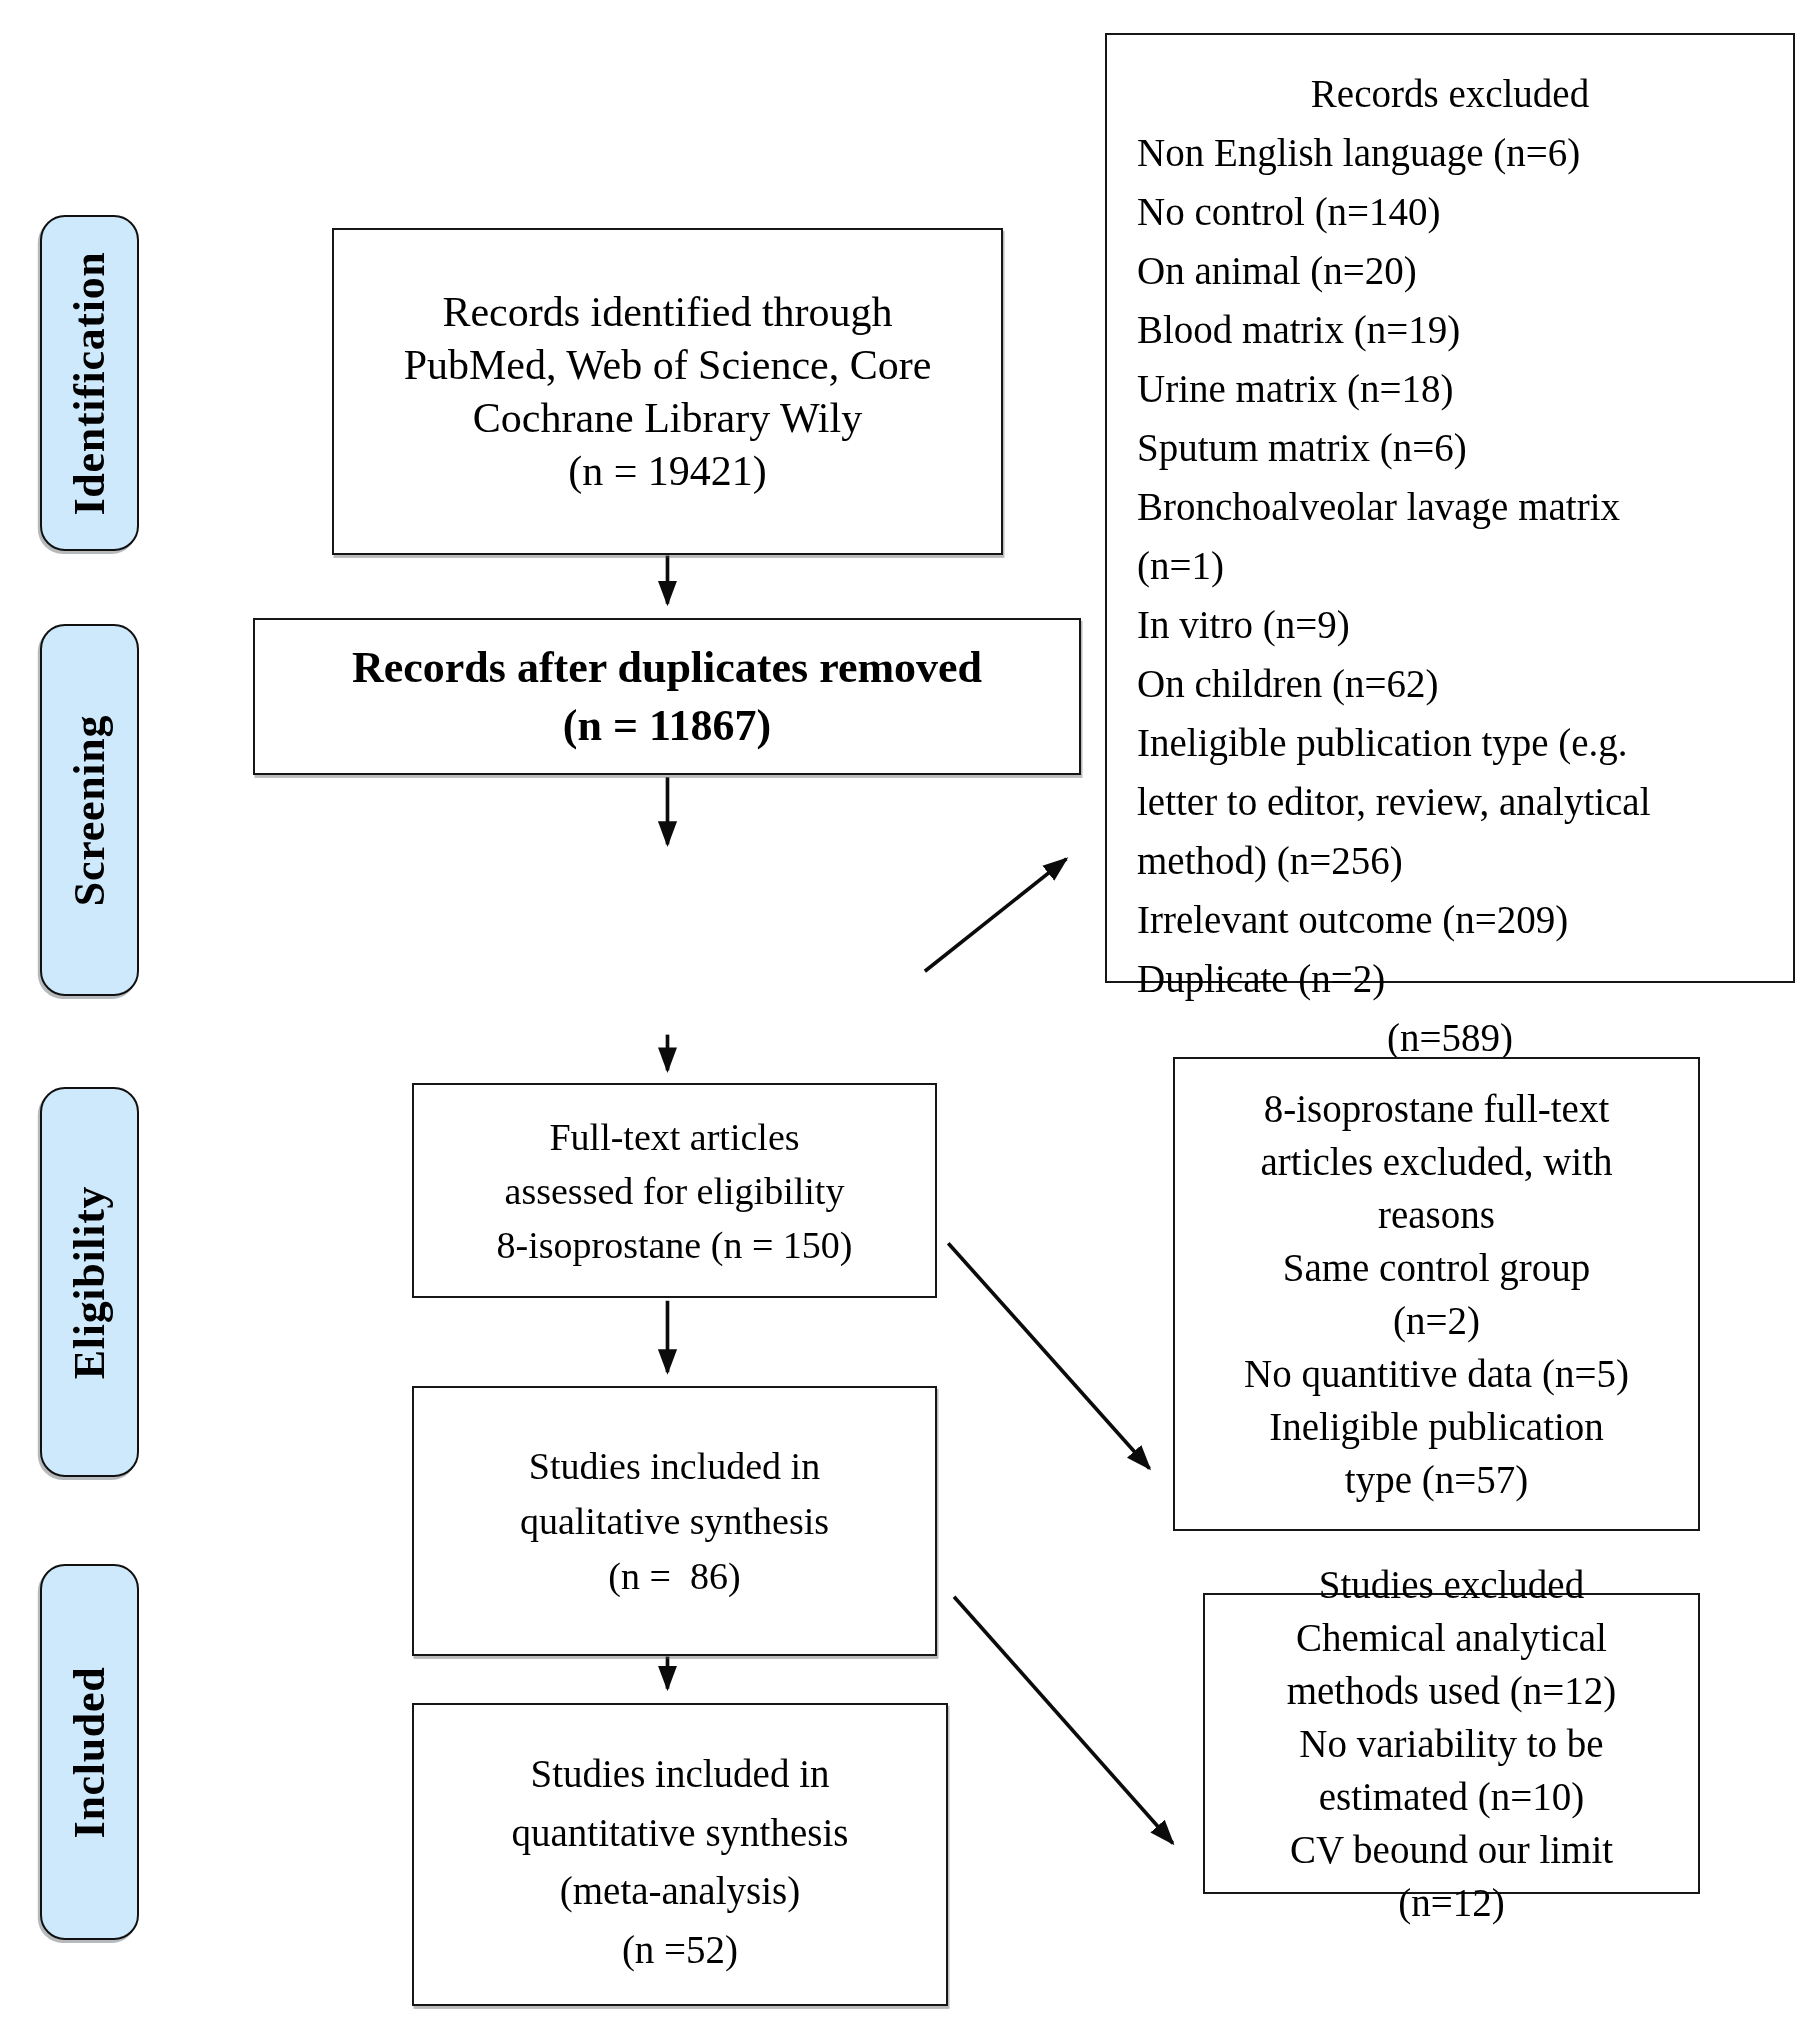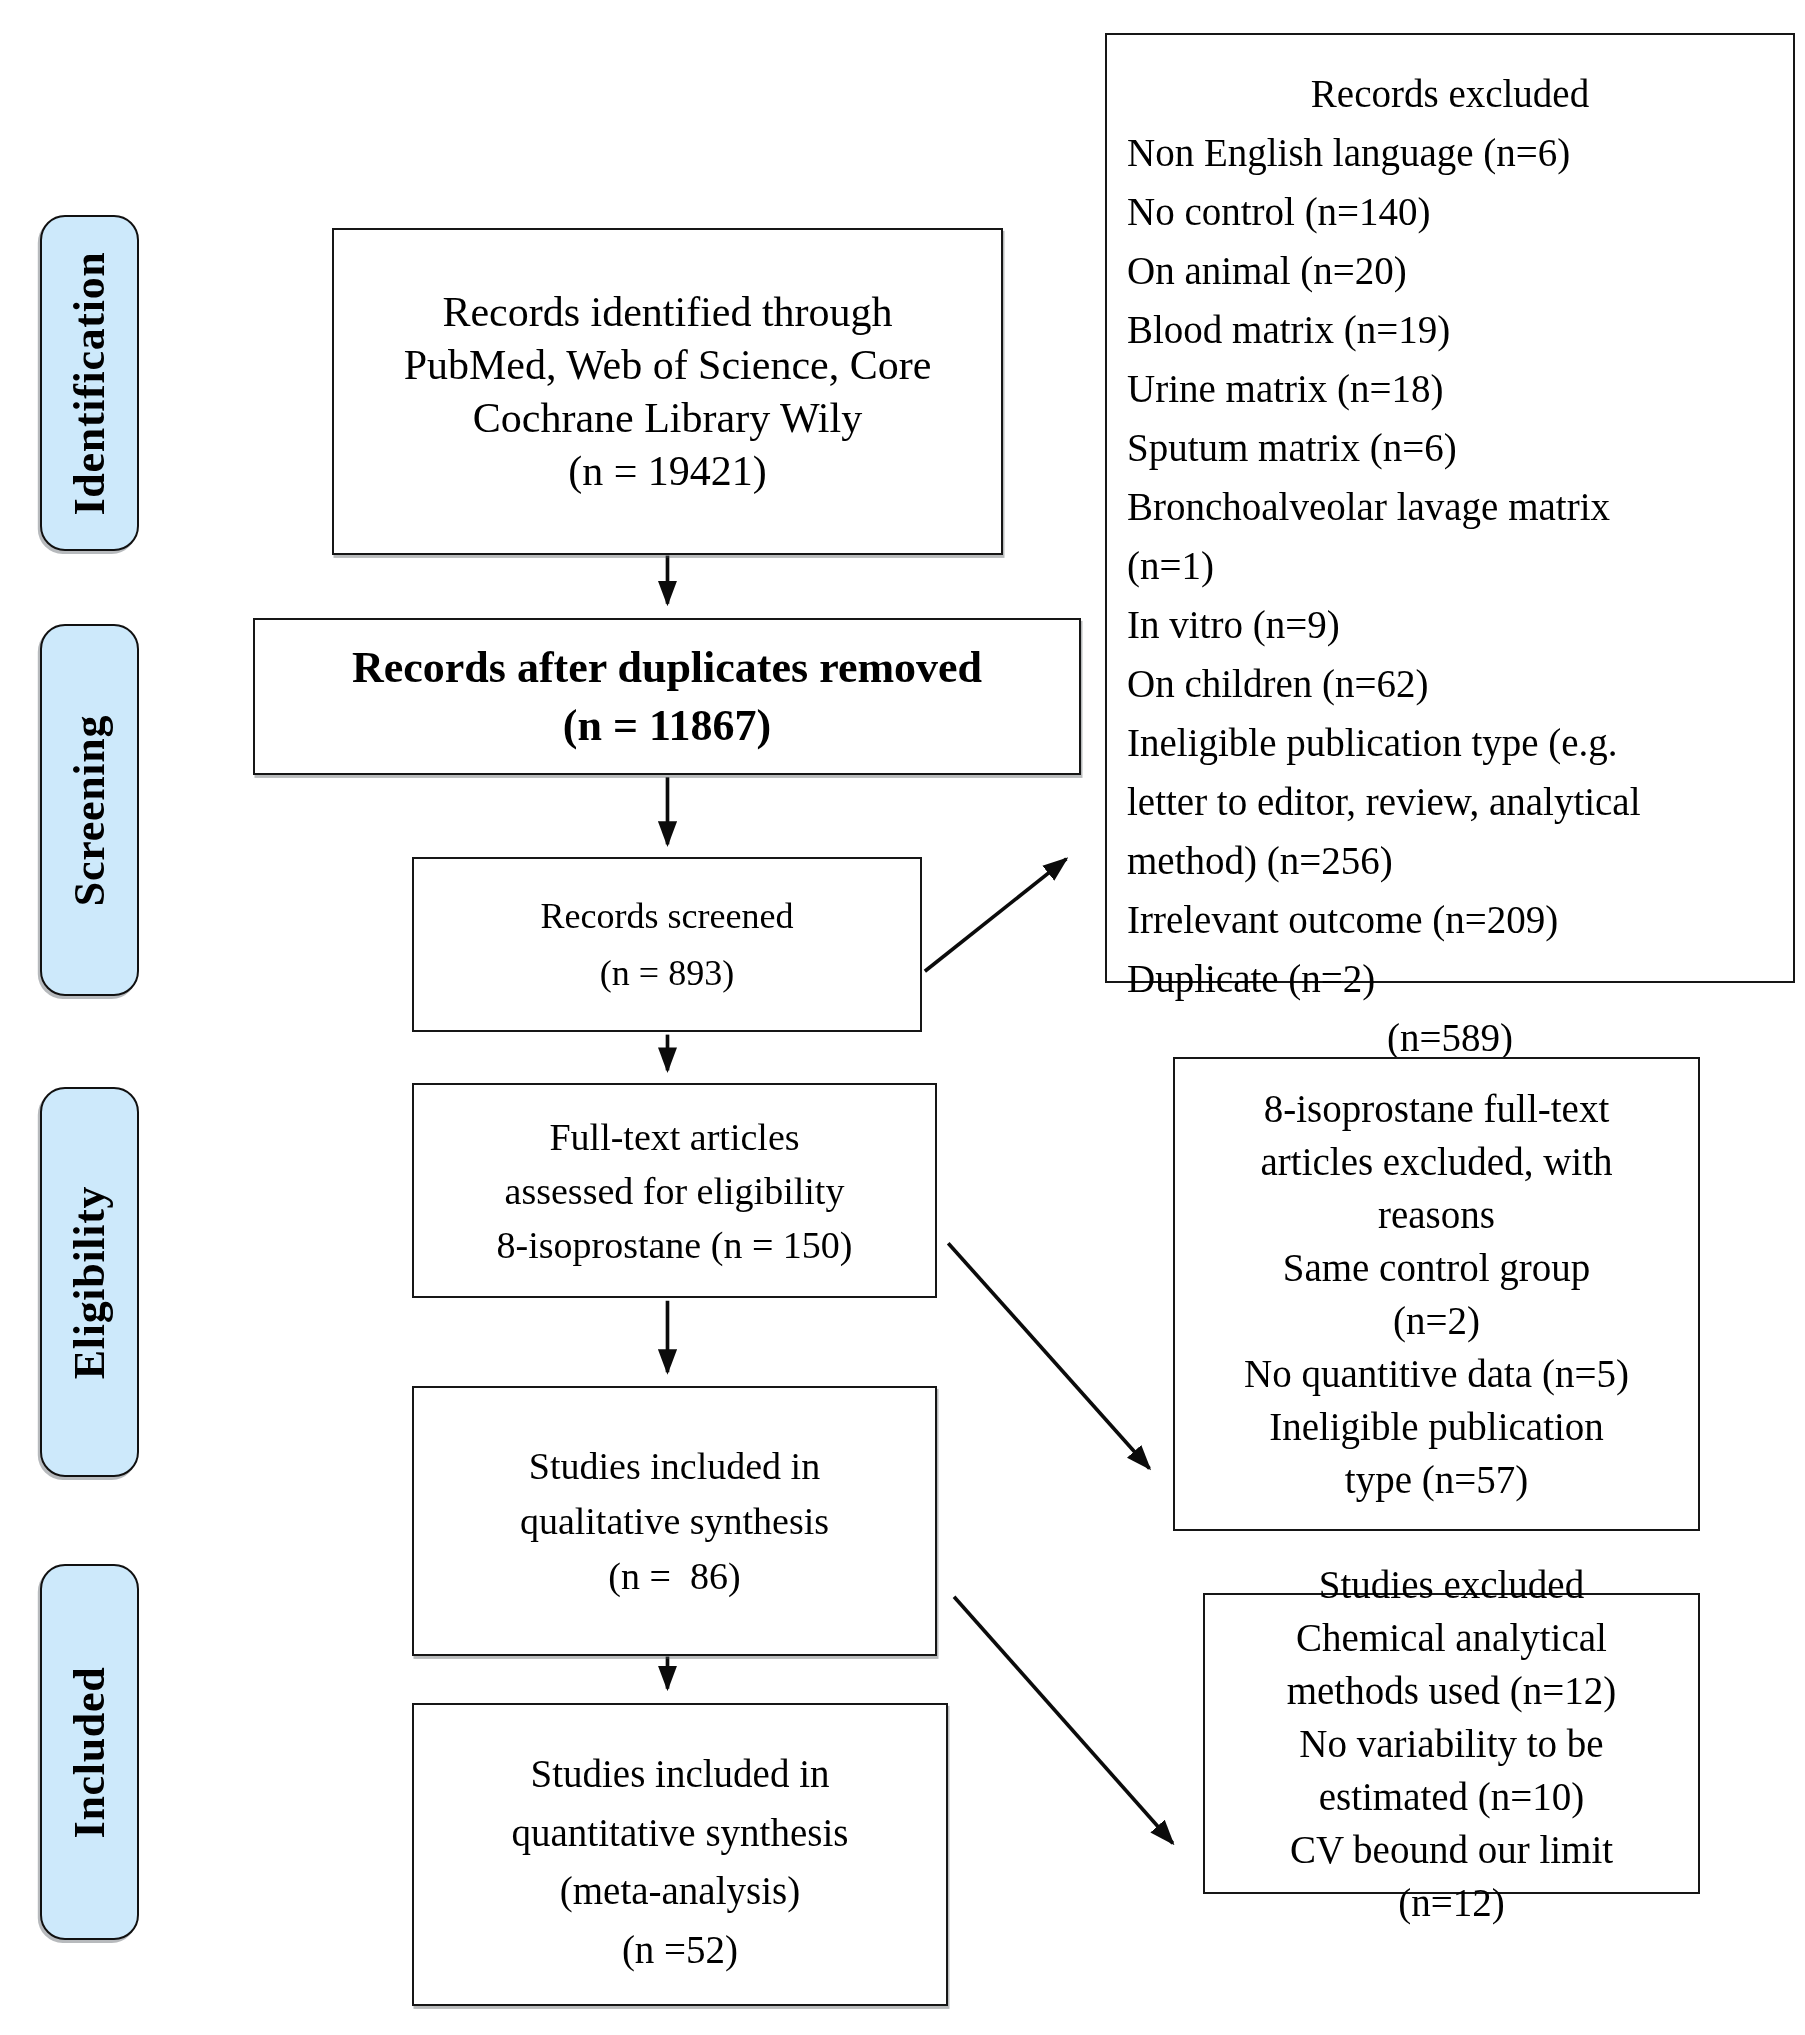--- a/index.html
+++ b/index.html
@@ -53,21 +53,21 @@
   .b3 .line{line-height:57px;}
   .b4{left:412px;top:1083px;width:525px;height:215px;font-size:38px;}
   .b4 .line{line-height:54px;}
   .b5{left:412px;top:1386px;width:525px;height:270px;font-size:38px;}
   .b5 .line{line-height:55px;}
   .b6{left:412px;top:1703px;width:536px;height:303px;font-size:39px;}
   .b6 .line{line-height:57px;padding-bottom:1.5px;}
   .b6{justify-content:flex-start;padding-top:40px;}
   .ba{left:1105px;top:33px;width:690px;height:950px;font-size:39px;
       align-items:stretch;justify-content:flex-start;
-      padding:29px 20px;text-align:left;}
+      padding:29px 30px;text-align:left;}
   .ba .line{line-height:59px;}
   .ba .line:first-child{text-align:center;}
   .ba .line:last-child{text-align:center;}
   .bb{left:1173px;top:1057px;width:527px;height:474px;font-size:39px;}
   .bb .line{line-height:53px;}
   .bc{left:1203px;top:1593px;width:497px;height:301px;font-size:39px;}
   .bc .line{line-height:53px;}
 </style>
 </head>
 <body>
@@ -108,26 +108,20 @@
         <div class="line">Records identified through</div>
         <div class="line">PubMed, Web of Science, Core</div>
         <div class="line">Cochrane Library Wily</div>
         <div class="line">(n = 19421)</div>
       </div>
   </div>
   <div class="box b2 shadowed">
     <div class="box-text">
         <div class="line">Records after duplicates removed</div>
         <div class="line">(n = 11867)</div>
-      </div>
-  </div>
-  <div class="box b3 thin">
-    <div class="box-text">
-        <div class="line">Records screened</div>
-        <div class="line">(n = 893)</div>
       </div>
   </div>
   <div class="box b4 thin">
     <div class="box-text">
         <div class="line">Full-text articles</div>
         <div class="line">assessed for eligibility</div>
         <div class="line">8-isoprostane (n = 150)</div>
       </div>
   </div>
   <div class="box b5 shadowed">

